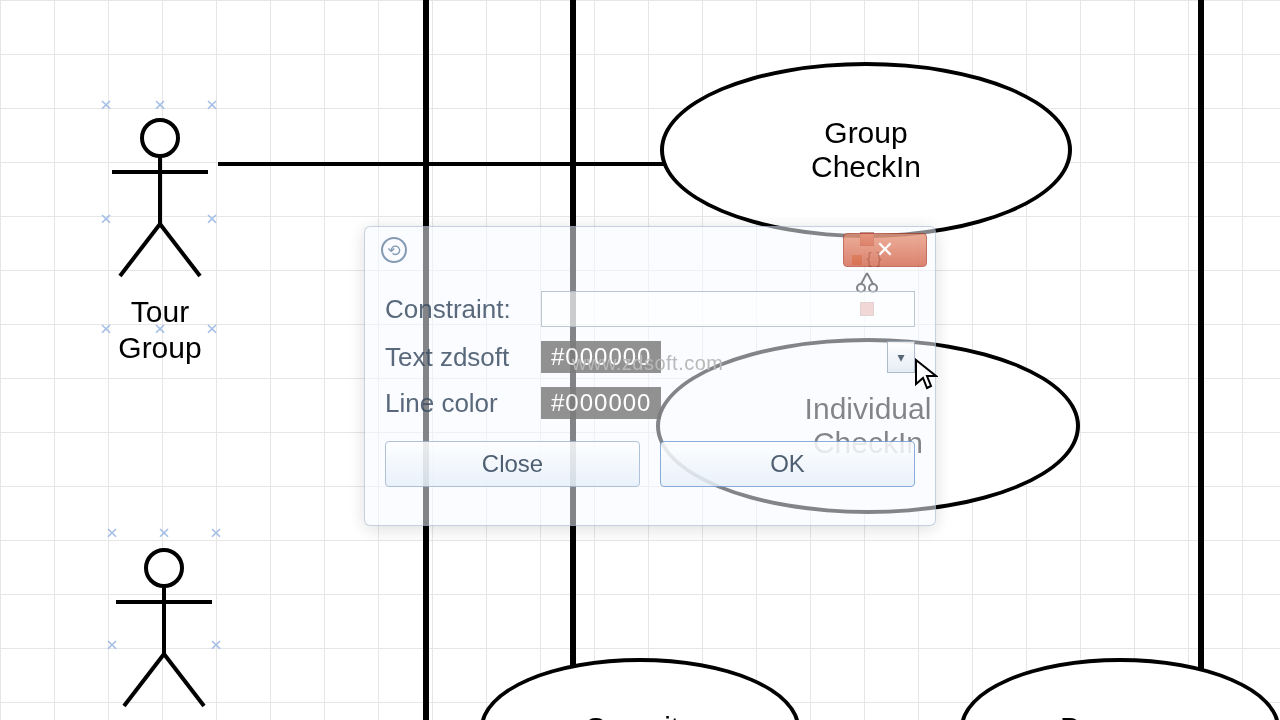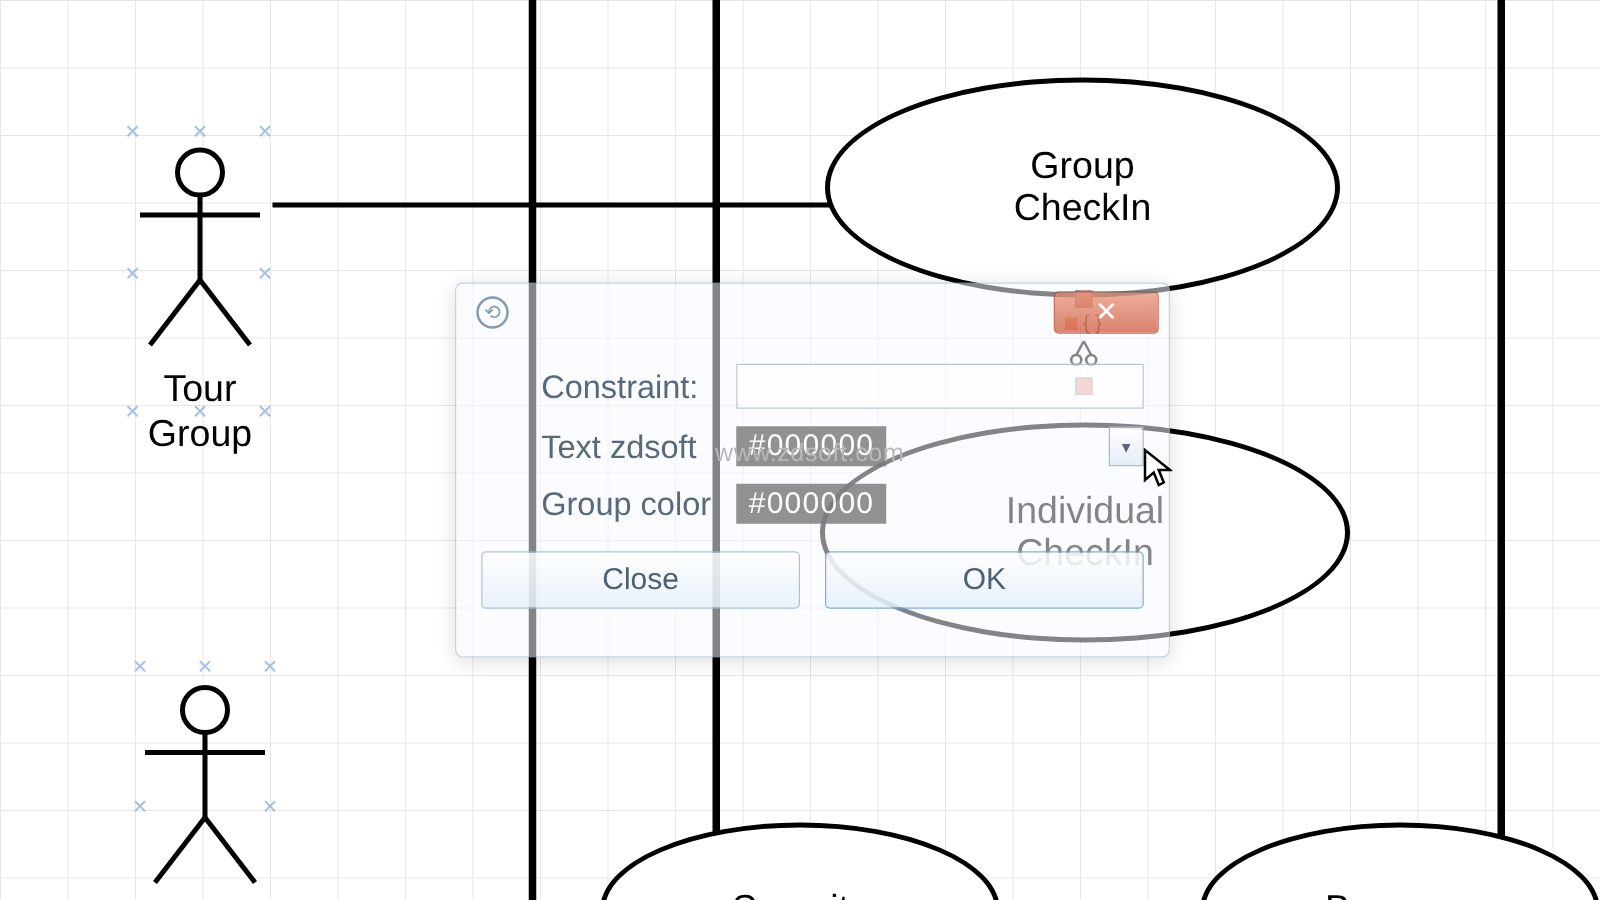--- a/index.html
+++ b/index.html
@@ -139,21 +139,21 @@
   .dialog-body {
     padding: 8px 20px;
     font-size: 26px;
     color: #4b5c70;
   }
   .row {
     display: flex; align-items: center;
     margin: 14px 0;
     gap: 16px;
   }
-  .row label { width: 140px; flex: 0 0 auto; margin-left: 48px; }
+  .row label { width: 140px; flex: 0 0 auto; }
   .row input[type=text] {
     flex: 1;
     height: 36px;
     font-size: 24px;
     padding: 2px 6px;
     border: 1px solid #b8c3d0;
     background: rgba(255,255,255,0.7);
     color: #333;
   }
   .swatch {
@@ -292,21 +292,21 @@
     </div>
     <div class="row">
       <label>Text zdsoft</label>
       <span class="swatch">#000000</span>
       <span style="flex:1"></span>
       <span class="dropdown-btn">
         <span>▾</span>
       </span>
     </div>
     <div class="row">
-      <label>Group color</label>
+      <label>Line color</label>
       <span class="swatch">#000000</span>
     </div>
   </div>
   <div class="dialog-buttons">
     <div class="dbtn">Close</div>
     <div class="dbtn primary">OK</div>
   </div>
 </div>
 
 <div class="watermark">www.zdsoft.com</div>

